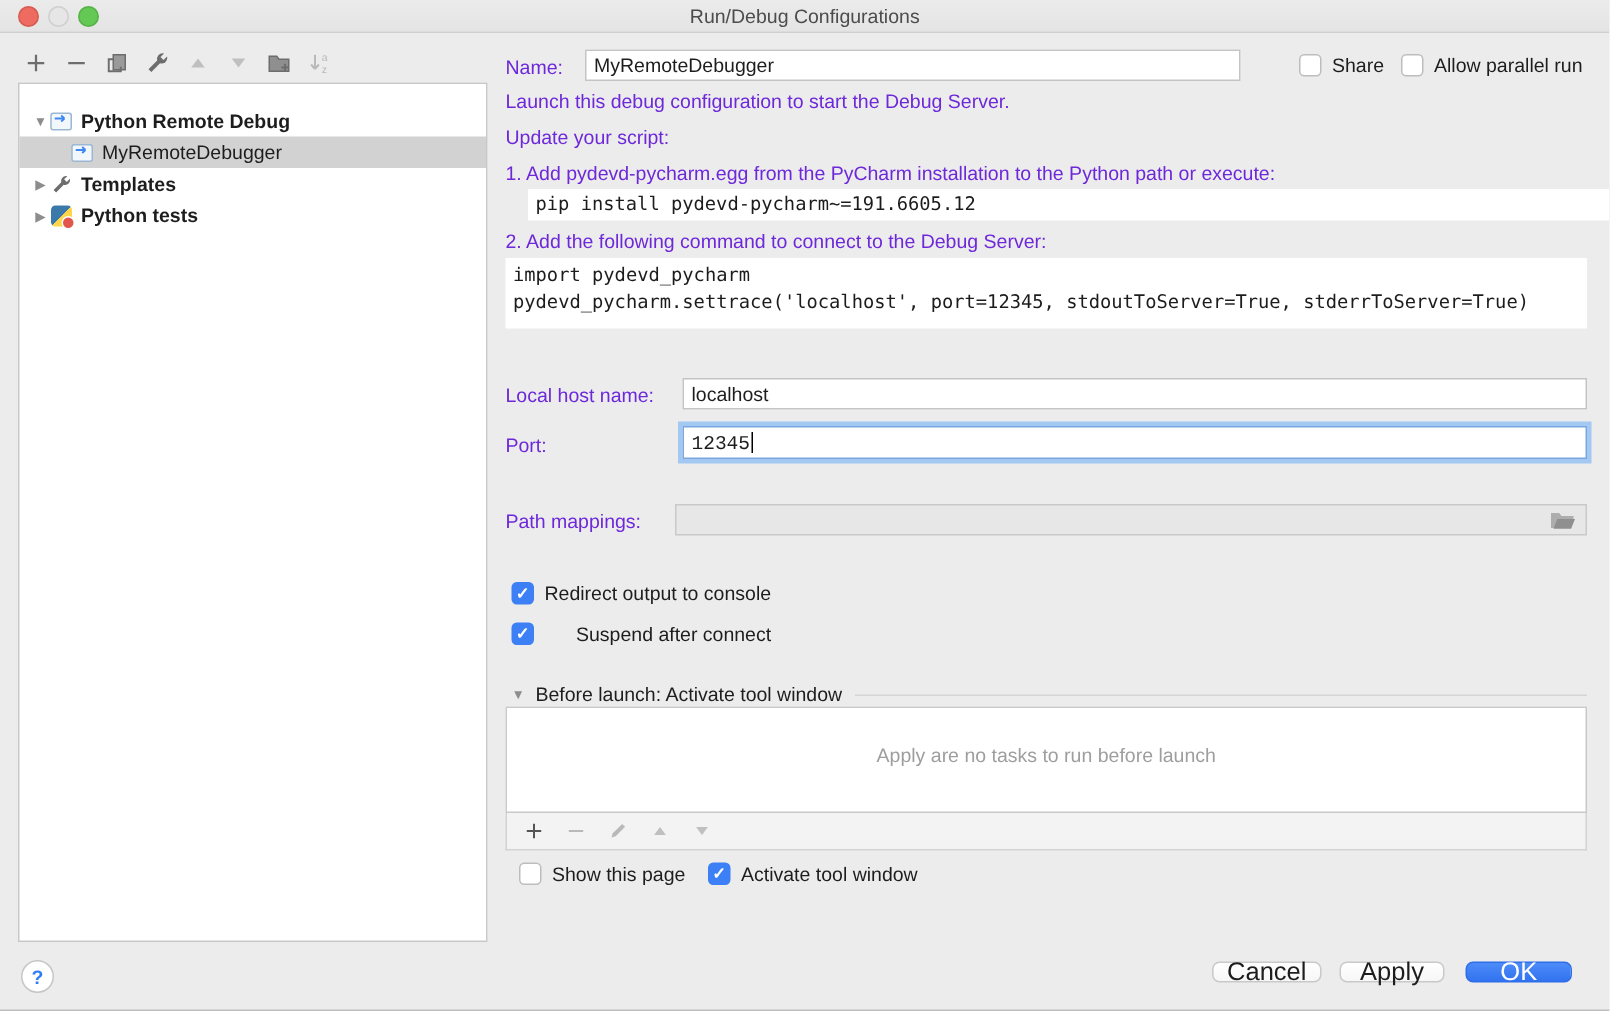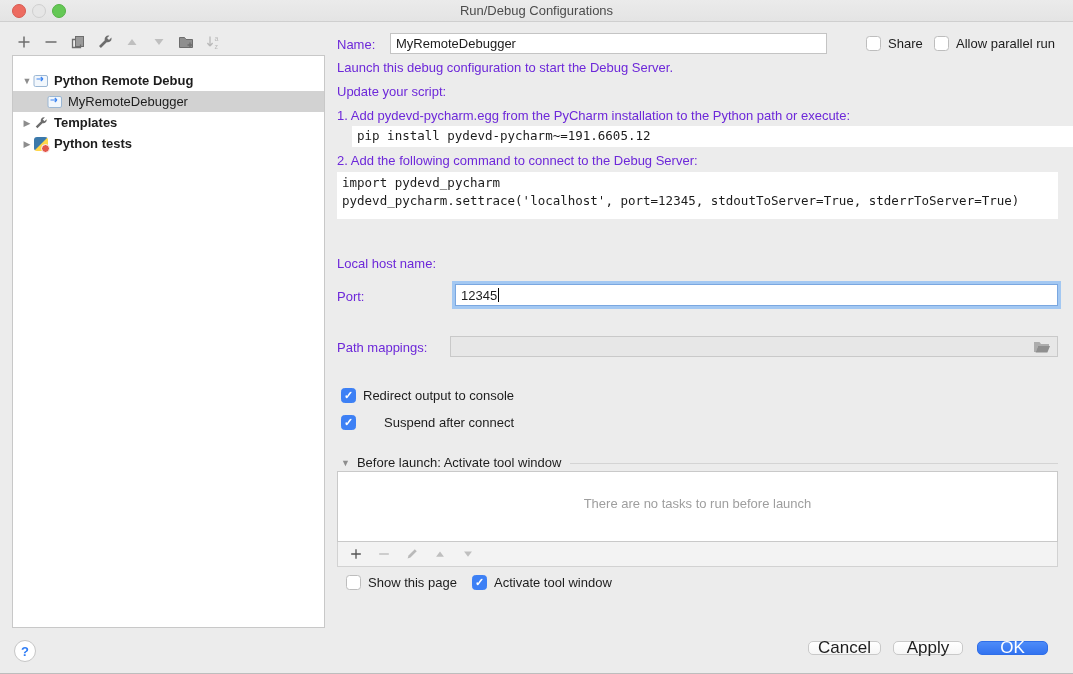--- a/index.html
+++ b/index.html
@@ -38,21 +38,21 @@
     border-radius:50%; background:#e2574c; border:1px solid #fff; }
 
   
   .lbl { position:absolute; font-size:13px; color:#6d28d9; white-space:nowrap; }
   .txt-input { position:absolute; border:1px solid #c4c4c4; background:#fff; font-family:"Liberation Sans",sans-serif;
     font-size:13px; padding:0 5px; color:#1d1d1d; height:21px; }
   .code-block { position:absolute; left:337px; width:721px; background:#ffffff;
     font-family:"DejaVu Sans Mono", monospace; font-size:12.5px; color:#1c1c1c; padding:2px 5px; white-space:pre; }
   .field { position:absolute; height:21px; border:1px solid #c9c9c9; background:#e7e7e7; display:flex; align-items:center; }
   .focus-field { position:absolute; height:22px; background:#fff; border:1px solid #7aa7e0;
-    box-shadow:0 0 0 3px #a3c8f2; display:flex; align-items:center; padding:0 5px; font-size:13px; }
+    box-shadow:0 0 0 3px #a3c8f2; display:flex; align-items:center; padding:0 5px; font-size:13px;font-family:Liberation Mono, monospace; }
   .caret { display:inline-block; width:1px; height:14px; background:#000; margin-left:1px; }
 
   .cbrow { position:absolute; display:flex; align-items:center; gap:7px; white-space:nowrap; }
   .cb { width:15px; height:15px; border:1px solid #bdbdbd; border-radius:3.5px; background:#fff;
     position:relative; flex:none; }
   .cb.checked { background:#3d80f5; border-color:#3d80f5; }
   .cb.checked::after { content:"✓"; position:absolute; left:0; top:0; width:100%; height:100%;
     color:#fff; font-size:11px; font-weight:bold; display:flex; align-items:center; justify-content:center; }
 
   .section-head { position:absolute; display:flex; align-items:center; gap:7px; }
@@ -176,20 +176,21 @@
   </div>
 
   <span class="lbl" style="left:337px; top:60px;">Launch this debug configuration to start the Debug Server.</span>
   <span class="lbl" style="left:337px; top:84px;">Update your script:</span>
   <span class="lbl" style="left:337px; top:108px;">1. Add pydevd-pycharm.egg from the PyCharm installation to the Python path or execute:</span>
   <div class="code-block" style="top:126px; height:21px;margin-left:15px;">pip install pydevd-pycharm~=191.6605.12</div>
   <span class="lbl" style="left:337px; top:153px;">2. Add the following command to connect to the Debug Server:</span>
   <div class="code-block" style="top:172px; height:47px; line-height:18px;"><span>import pydevd_pycharm</span><br><span>pydevd_pycharm.settrace('localhost', port=12345, stdoutToServer=True, stderrToServer=True)</span></div>
 
   <span class="lbl" style="left:337px; top:256px;">Local host name:</span>
+  <input class="txt-input" style="left: 455px; top: 252px; width: 603px;" value="localhost">
 
   <span class="lbl" style="left:337px; top:289px;">Port:</span>
   <div class="focus-field" style="left:455px; top:284px; width:603px;">
     <span>12345</span>
       <span class="caret"></span>
   </div>
 
   <span class="lbl" style="left:337px; top:340px;">Path mappings:</span>
   <div class="field" style="left:450px; top:336px; width:608px;">
     <span style="margin-left:auto; margin-right:6px; display:inline-flex;">
@@ -209,21 +210,21 @@
     <span>Suspend after connect</span>
   </div>
 
   <div class="section-head" style="left:341px; top:455px;">
     <span class="tri-down"></span>
     <span>Before launch: Activate tool window</span>
   </div>
   <div class="sep-line" style="left:570px; top:463px; width:488px;"></div>
 
   <div class="task-box">
-    <div class="task-empty">There are no tasks to run before launch</div>
+    <div class="task-empty">Apply are no tasks to run before launch</div>
   </div>
   <div class="task-toolbar">
     <span class="tb-icon">
       <svg width="14" height="14" viewBox="0 0 16 16">
           <path d="M8 2.5v11M2.5 8h11" stroke="#555555" stroke-width="1.5" fill="none"></path>
         </svg>
     </span>
     <span class="tb-icon">
       <svg width="14" height="14" viewBox="0 0 16 16">
           <path d="M2.5 8h11" stroke="#b9b9b9" stroke-width="1.5" fill="none"></path>

